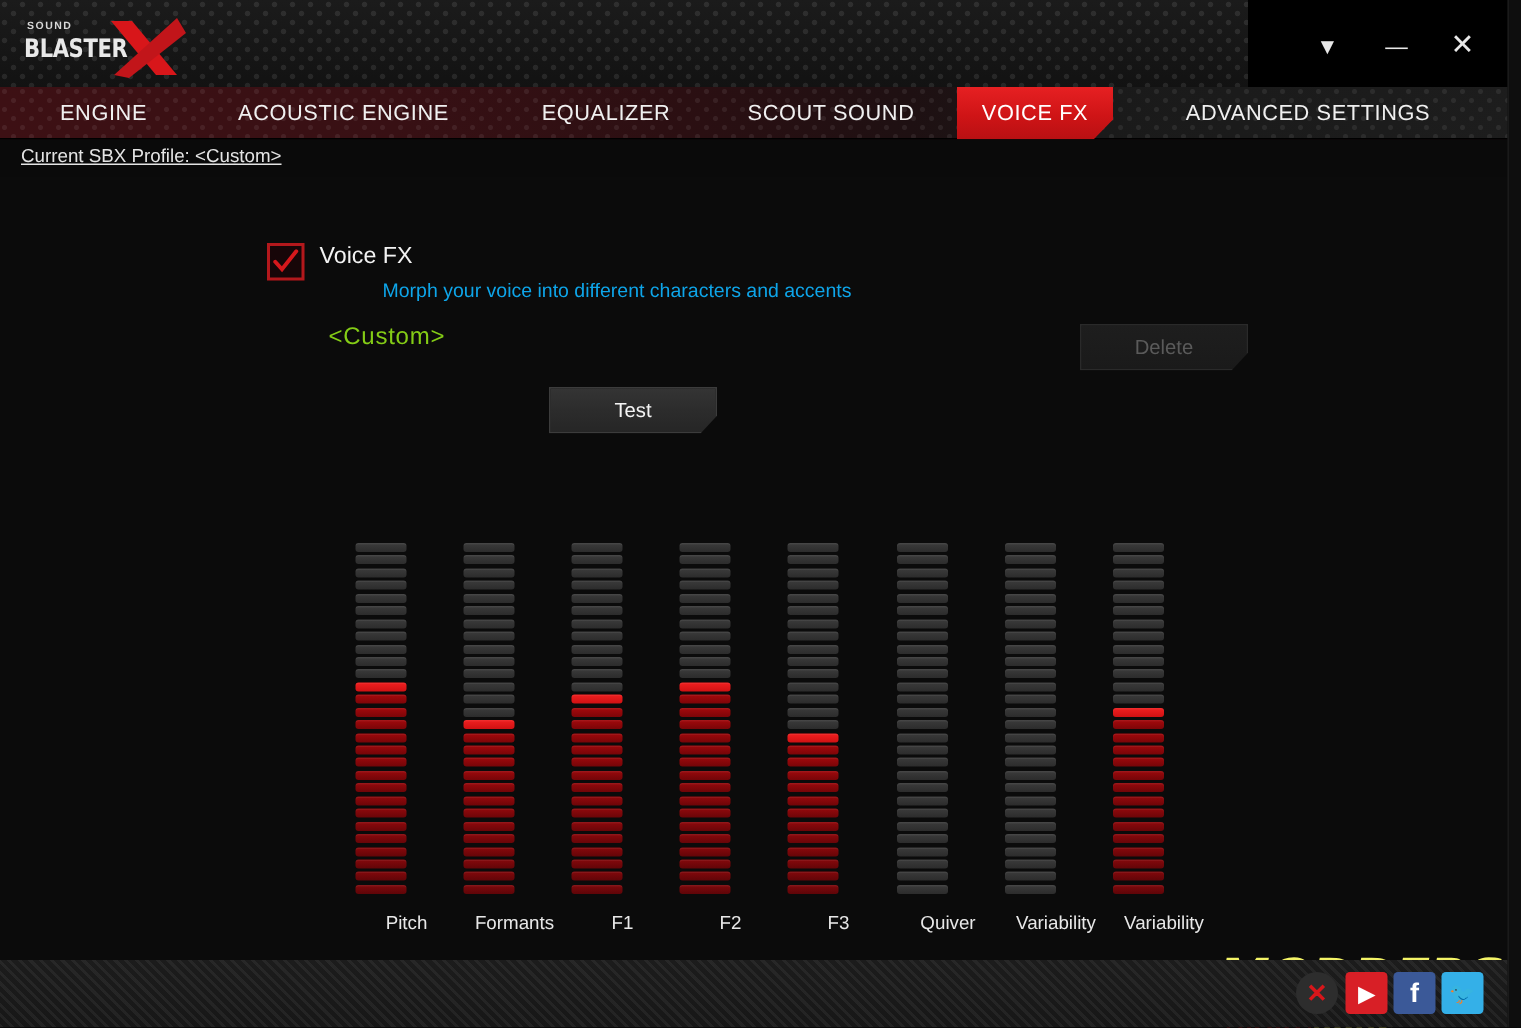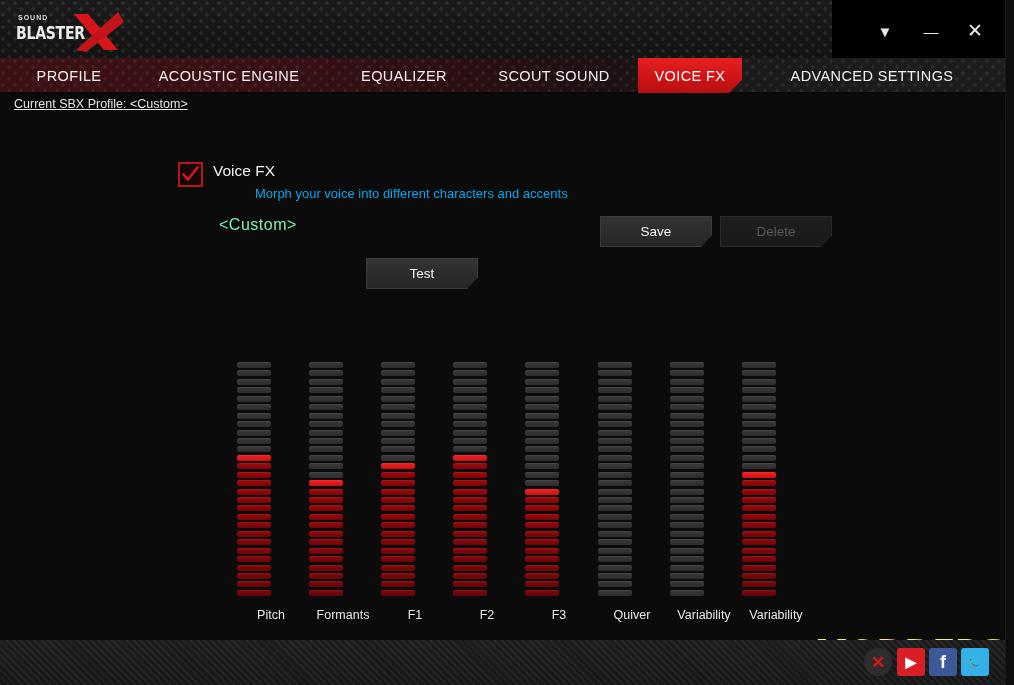--- a/index.html
+++ b/index.html
@@ -109,21 +109,21 @@
   #vfx-title {
     position: absolute; left: 213px; top: 44px;
     font-size: 15.5px; color: #f2f2f2;
   }
   #vfx-sub {
     position: absolute; left: 213px; top: 68px;
     font-size: 13px; color: #0ea5e9; margin-left: 42px;
   }
   #preset-name {
     position: absolute; left: 219px; top: 98px;
-    font-size: 16px; color: #86efac; letter-spacing: 0.5px;
+    font-size: 16px; color: #84cc16; letter-spacing: 0.5px;
   }
 
   
   .btn {
     position: absolute;
     display: flex; align-items: center; justify-content: center;
     font-size: 13.5px; cursor: pointer;
     background: linear-gradient(180deg, #343434 0%, #2c2c2c 50%, #262626 100%);
     color: #f4f4f4;
     border: 1px solid #3c3c3c;
@@ -251,21 +251,21 @@
     </div>
     <div class="win-btn" id="win-min">
       <span>—</span>
     </div>
     <div class="win-btn" id="win-close">
       <span>✕</span>
     </div>
   </div>
 
   <div id="tabbar">
-      <div class="tab" style="left: 14px; width: 110px;">PROFILE</div>
+      <div class="tab" style="left: 14px; width: 110px;">ENGINE</div>
       <div class="tab" style="left: 140px; width: 178px;">ACOUSTIC ENGINE</div>
       <div class="tab" style="left: 340px; width: 128px;">EQUALIZER</div>
       <div class="tab" style="left: 484px; width: 140px;">SCOUT SOUND</div>
       <div class="tab active" style="left: 638px; width: 104px;">VOICE FX</div>
       <div class="tab" style="left: 774px; width: 196px;">ADVANCED SETTINGS</div>
     </div>
 
   <div id="profilestrip">
     <div class="txt">Current SBX Profile: &lt;Custom&gt;</div>
   </div>
@@ -274,21 +274,20 @@
 
     <div id="vfx-check">
       <svg width="19" height="19" viewBox="0 0 19 19">
         <path d="M2.5 9.5 L7 14.5 L16.5 2.5" stroke="#d6181c" stroke-width="2.6" fill="none" stroke-linecap="round"></path>
       </svg>
     </div>
     <div id="vfx-title">Voice FX</div>
     <div id="vfx-sub">Morph your voice into different characters and accents</div>
     <div id="preset-name">&lt;Custom&gt;</div>
 
-    <div class="btn" id="btn-save">Save</div>
     <div class="btn" id="btn-test">Test</div>
     <div class="btn disabled" id="btn-delete">Delete</div>
 
     <div id="sliders">
         <div class="slider" style="left: 237px;">
           <div class="seg off"></div>
           <div class="seg off"></div>
           <div class="seg off"></div>
           <div class="seg off"></div>
           <div class="seg off"></div>

